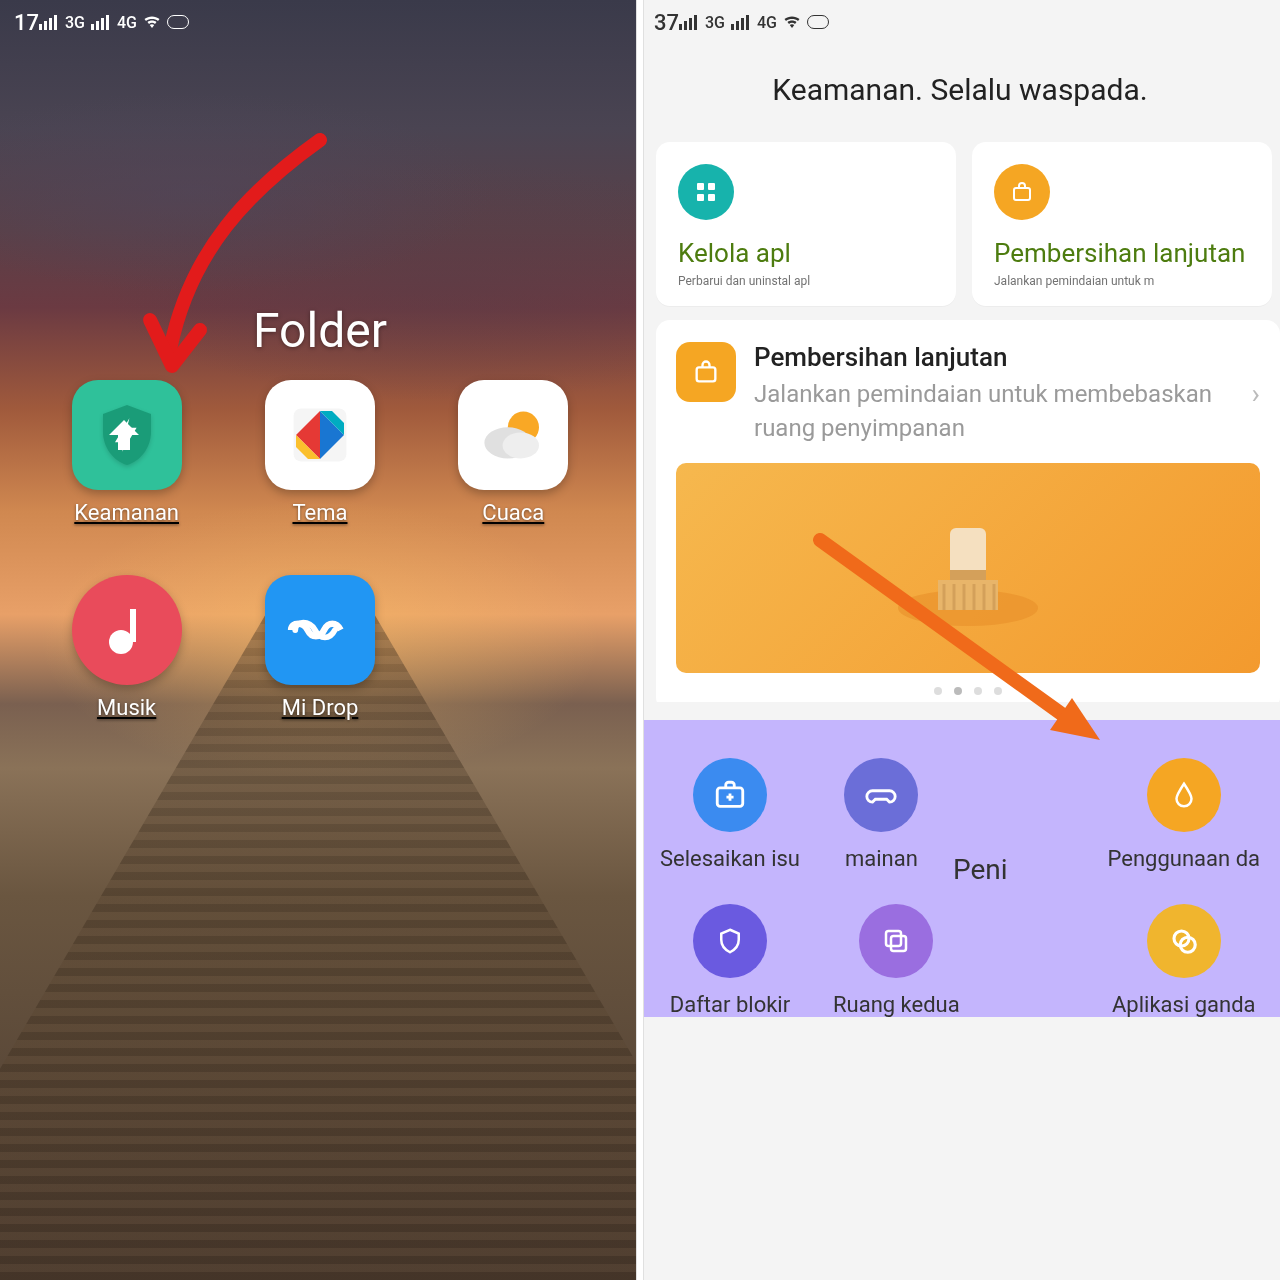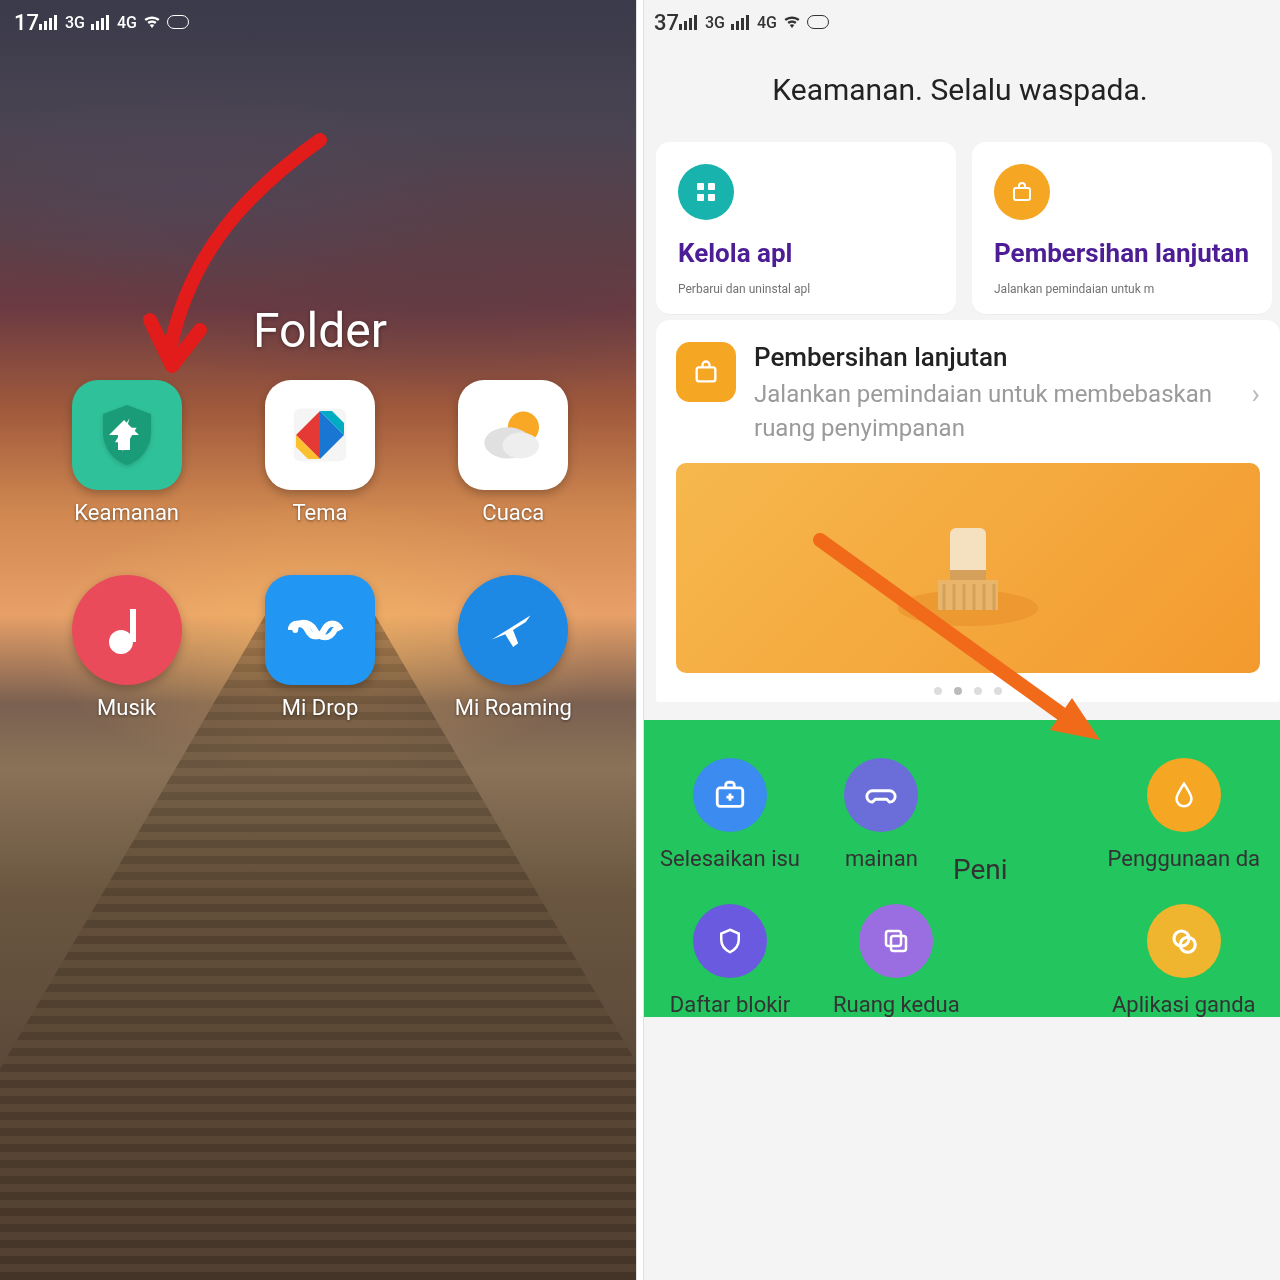--- a/index.html
+++ b/index.html
@@ -63,20 +63,21 @@
     color: #fff; font-size: 48px; font-weight: 400;
     text-shadow: 0 1px 4px rgba(0,0,0,0.4);
   }
   .app-grid {
     position: absolute;
     top: 380px; left: 50px; right: 50px;
     display: grid;
     grid-template-columns: repeat(3, 1fr);
     row-gap: 50px;
     column-gap: 40px;
+    text-decoration: underline;
   }
   .app {
     display: flex; flex-direction: column; align-items: center; gap: 10px;
   }
   .app .tile {
     width: 110px; height: 110px; border-radius: 26px;
     display:flex; align-items:center; justify-content:center;
     box-shadow: 0 4px 10px rgba(0,0,0,0.25);
     position: relative;
   }
@@ -115,21 +116,21 @@
     min-width: 300px;
     box-shadow: 0 1px 0 rgba(0,0,0,0.03);
   }
   .card .cicon {
     width:56px; height:56px; border-radius:50%;
     display:flex;align-items:center;justify-content:center;
     margin-bottom:18px;
   }
   .teal { background:#17b3ac; }
   .orange { background:#f5a623; }
-  .card h3 { font-size:26px; font-weight:700; color:#4c1d95; margin-bottom:14px;}
+  .card h3 { font-size:26px; font-weight:400; color:#4d7c0f; margin-bottom:6px;}
   .card p { font-size:12px; color:#737373; white-space:nowrap; overflow:hidden;}
 
   .big-card {
     position:absolute; top:320px; left:16px; right:0;
     background:#fff; border-radius:14px; padding:22px 20px 16px;
   }
   .big-card .row1 { display:flex; align-items:flex-start; gap:18px; }
   .sq-icon { width:60px; height:60px; border-radius:14px; background:#f5a623; flex:none;
     display:flex;align-items:center;justify-content:center;}
   .big-card h3 { font-size:26px; font-weight:500; color:#222; margin-bottom:6px;}
@@ -140,21 +141,21 @@
     background: linear-gradient(135deg,#f6b84e,#f39a2e);
     display:flex;align-items:center;justify-content:center;
     position:relative; overflow:hidden;
   }
   .dots { display:flex; gap:12px; justify-content:center; margin-top:14px;}
   .dots span{ width:8px;height:8px;border-radius:50%; background:#ddd;}
   .dots span.active{ background:#bbb;}
 
   .tool-grid {
     position:absolute; top:720px; left:0; right:0;
-    background:#22c55e;
+    background:#c4b5fd;
     padding: 38px 20px 0;
     display:grid;
     grid-template-columns: repeat(4, 1fr);
     row-gap: 48px;
     gap: 33px;
   }
   .tool-grid::before{
     content:""; position:absolute; top:-18px; left:0; right:0; height:18px; background:#f4f4f4;
   }
   .tool { display:flex; flex-direction:column; align-items:center; gap:14px;}
@@ -257,28 +258,20 @@
     </div>
     <div class="app">
       <div class="tile midrop">
         <svg width="66" height="40" viewBox="0 0 80 40">
             <path fill="none" stroke="#1565c0" stroke-width="8" d="M5 20c0-10 15-10 20 0s15 10 20 0 15-10 20 0"></path>
             <path fill="none" stroke="#fff" stroke-width="8" d="M5 20c0-10 15-10 20 0s15 10 20 0 15-10 20 0" transform="translate(0 0)"></path>
             <path fill="none" stroke="#fff" stroke-width="7" stroke-linecap="round" d="M10 20c0-12 18-12 24 0s18 12 24 0"></path>
           </svg>
       </div>
       <span class="lbl">Mi Drop</span>
-    </div>
-    <div class="app">
-      <div class="tile miroaming" style="border-radius:55px">
-        <svg width="56" height="56" viewBox="0 0 40 40">
-            <path fill="#fff" d="M4 24l30-12-4 4-10 4 2 10-4 2-4-10-10 2z" transform="rotate(-10 20 20)"></path>
-          </svg>
-      </div>
-      <span class="lbl">Mi Roaming</span>
     </div>
   </div>
 
   <svg class="red-arrow" width="240" height="280" viewBox="0 0 240 280">
     <path d="M190 10 C 120 60, 60 120, 40 220" stroke="#e21b1b" stroke-width="14" fill="none" stroke-linecap="round"></path>
     <path d="M20 190 L42 236 L70 200" stroke="#e21b1b" stroke-width="14" fill="none" stroke-linecap="round" stroke-linejoin="round"></path>
   </svg>
 </div>
 
 <div class="divider"></div>

